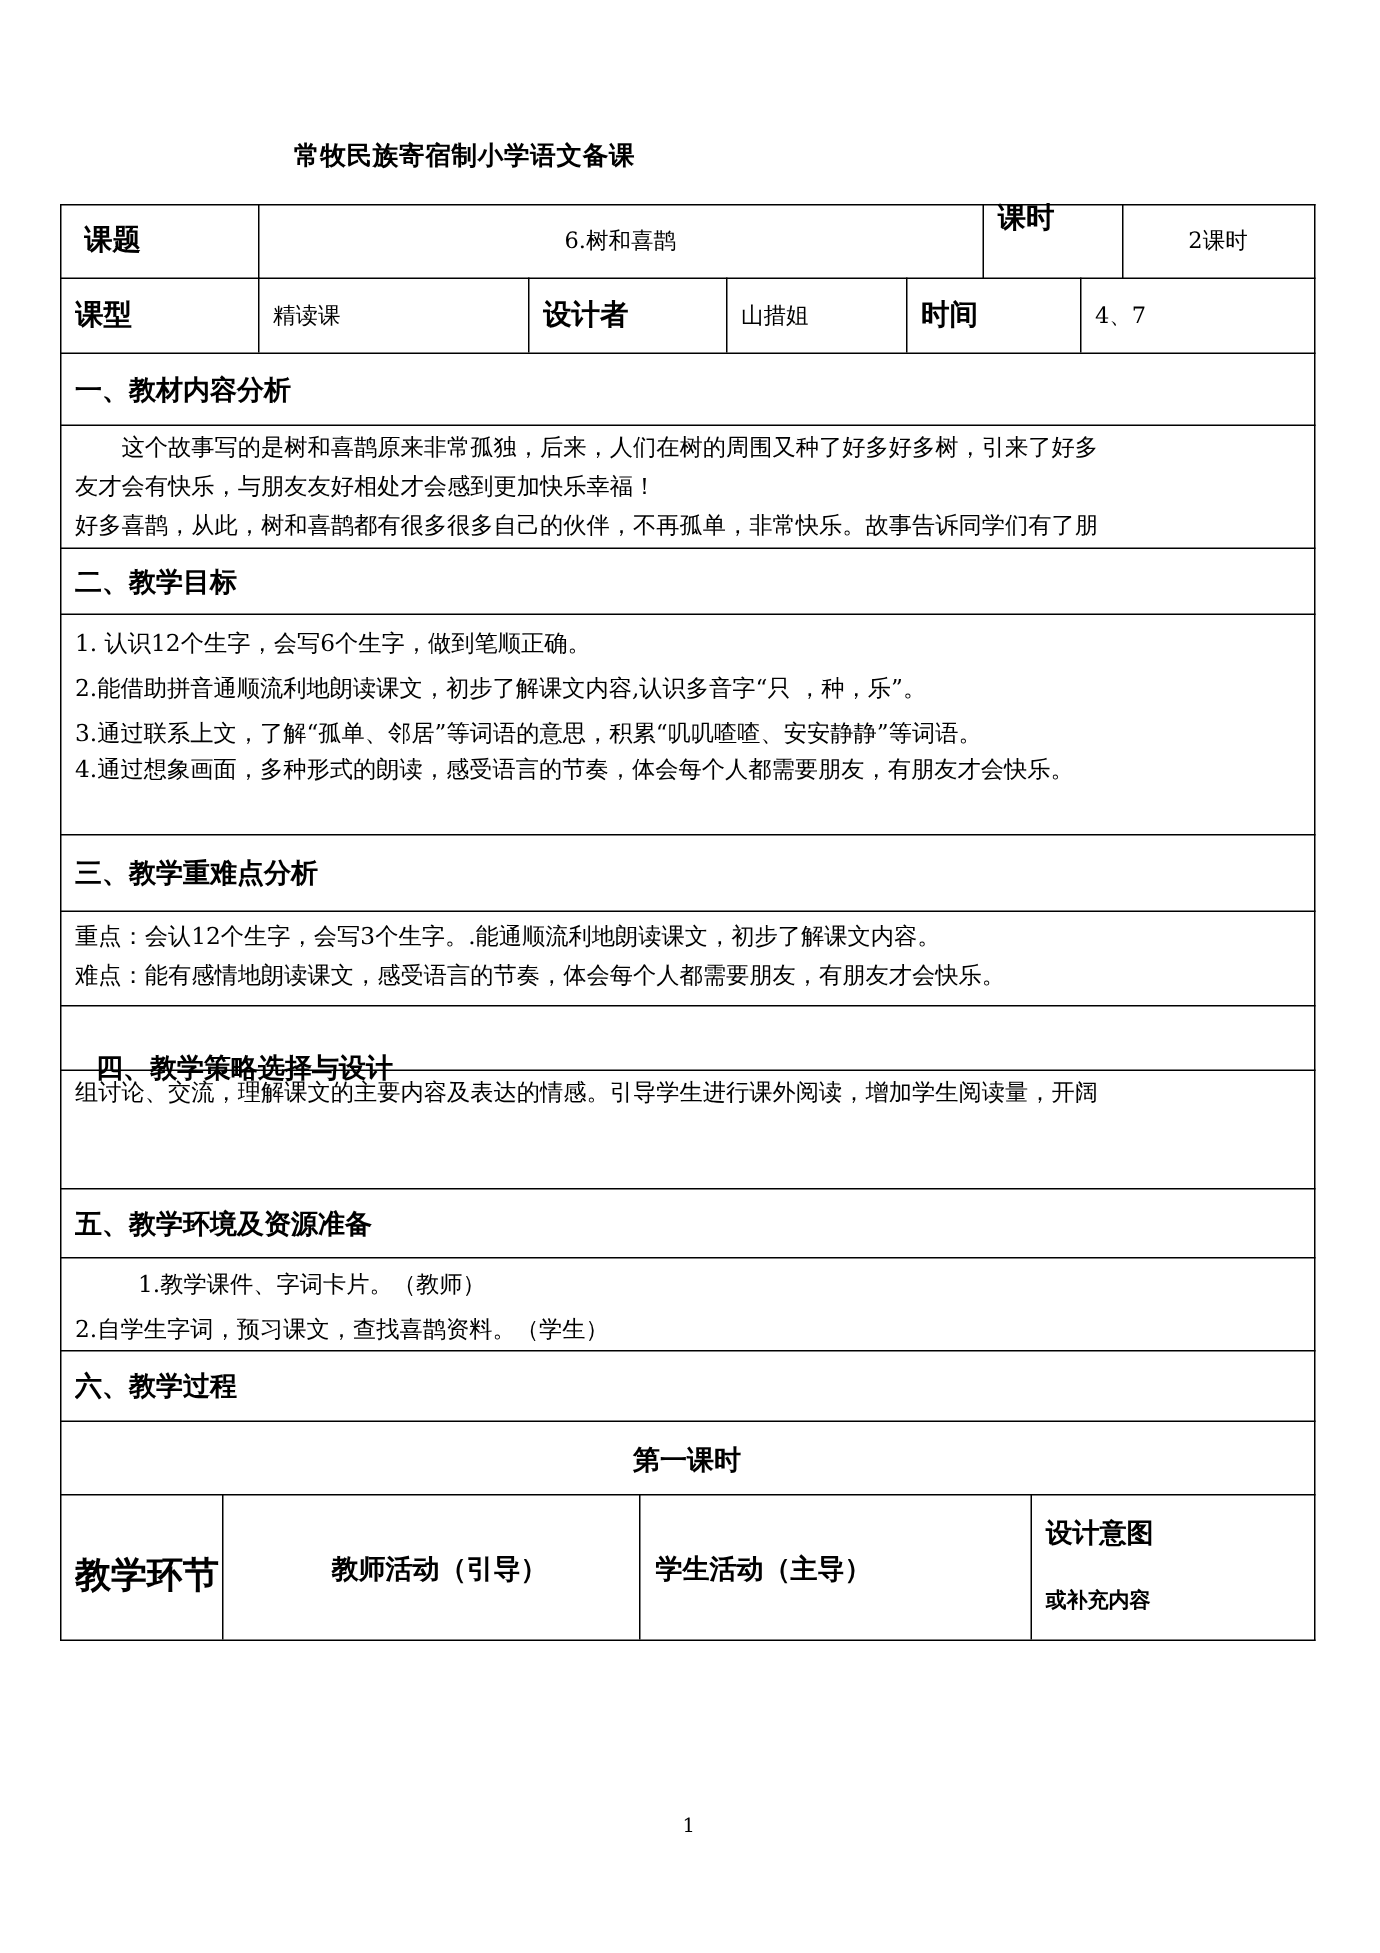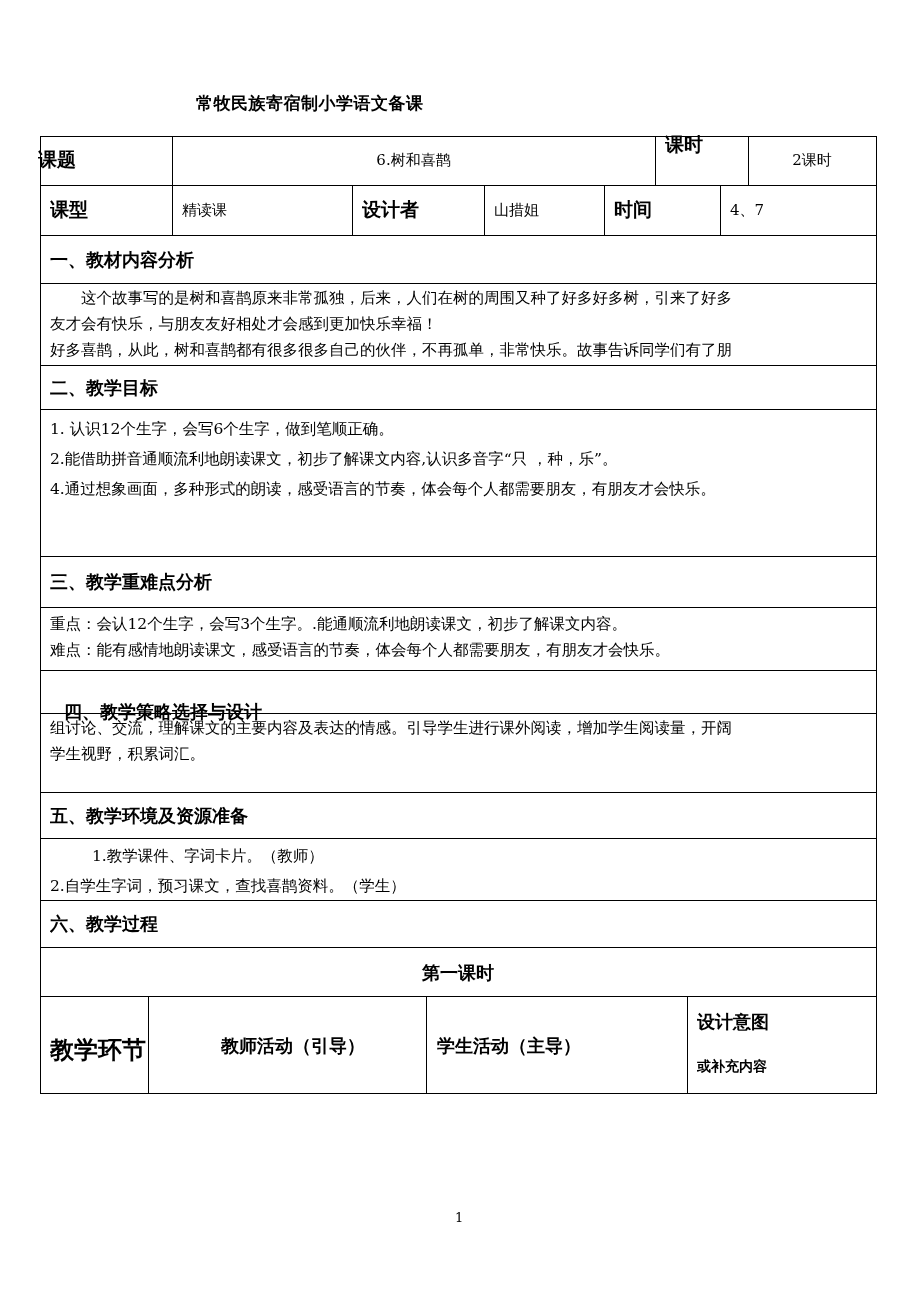--- a/index.html
+++ b/index.html
@@ -108,21 +108,21 @@
   <div class="vline" style="left:352px; top:185px; height:50px;"></div>
   <div class="vline" style="left:484px; top:185px; height:50px;"></div>
   <div class="vline" style="left:604px; top:185px; height:50px;"></div>
   <div class="vline" style="left:720px; top:185px; height:50px;"></div>
 
   <div class="vline" style="left:148px; top:996px; height:97px;"></div>
   <div class="vline" style="left:426px; top:996px; height:97px;"></div>
   <div class="vline" style="left:687px; top:996px; height:97px;"></div>
 </div>
 
-<div class="cell label" style="left:38px; top:147px;">课题</div>
+<div class="cell label" style="left:56px; top:147px;">课题</div>
 <div class="cell value" style="left:172px; top:151px; width:483px; text-align:center;">6.树和喜鹊</div>
 <div class="cell label" style="left:665px; top:132px;">课时</div>
 <div class="cell value" style="left:748px; top:151px; width:128px; text-align:center;">2课时</div>
 
 <div class="cell label" style="left:50px; top:197px;">课型</div>
 <div class="cell value" style="left:182px; top:201px;">精读课</div>
 <div class="cell label" style="left:362px; top:197px;">设计者</div>
 <div class="cell value" style="left:494px; top:201px;">山措姐</div>
 <div class="cell label" style="left:614px; top:197px;">时间</div>
 <div class="cell value" style="left:730px; top:201px;">4、7</div>
@@ -131,33 +131,33 @@
 <div class="cell body-text" style="left:50px; top:285px; width:822px;">
   <div class="line indent">这个故事写的是树和喜鹊原来非常孤独，后来，人们在树的周围又种了好多好多树，引来了好多</div>
   <div class="line">友才会有快乐，与朋友友好相处才会感到更加快乐幸福！</div>
   <div class="line">好多喜鹊，从此，树和喜鹊都有很多很多自己的伙伴，不再孤单，非常快乐。故事告诉同学们有了朋</div>
 </div>
 
 <div class="cell section-head" style="left:50px; top:376px;">二、教学目标</div>
 <div class="cell body-text" style="left:50px; top:416px; width:822px;">
   <div class="line" style="height:30px;">1. 认识12个生字，会写6个生字，做到笔顺正确。</div>
   <div class="line" style="height:30px;">2.能借助拼音通顺流利地朗读课文，初步了解课文内容,认识多音字“只 ，种，乐”。</div>
+  <div class="line" style="height:24px;">3.通过联系上文，了解“孤单、邻居”等词语的意思，积累“叽叽喳喳、安安静静”等词语。</div>
   <div class="line">4.通过想象画面，多种形式的朗读，感受语言的节奏，体会每个人都需要朋友，有朋友才会快乐。</div>
 </div>
 
 <div class="cell section-head" style="left:50px; top:570px;">三、教学重难点分析</div>
 <div class="cell body-text" style="left:50px; top:611px; width:822px;">
   <div class="line">重点：会认12个生字，会写3个生字。.能通顺流利地朗读课文，初步了解课文内容。</div>
   <div class="line">难点：能有感情地朗读课文，感受语言的节奏，体会每个人都需要朋友，有朋友才会快乐。</div>
 </div>
 
 <div class="cell section-head" style="left:64px; top:681px;margin-top:19px;">四、教学策略选择与设计</div>
 <div class="cell body-text" style="left:50px; top:715px; width:822px;">
   <div class="line">组讨论、交流，理解课文的主要内容及表达的情感。引导学生进行课外阅读，增加学生阅读量，开阔</div>
-  <div class="line">学生视野，积累词汇。</div>
 </div>
 
 <div class="cell section-head" style="left:50px; top:804px;">五、教学环境及资源准备</div>
 <div class="cell body-text" style="left:50px; top:843px; width:822px;">
   <div class="line" style="height:30px;margin-left:42px;">1.教学课件、字词卡片。（教师）</div>
   <div class="line">2.自学生字词，预习课文，查找喜鹊资料。（学生）</div>
 </div>
 
 <div class="cell section-head" style="left:50px; top:912px;">六、教学过程</div>
 

